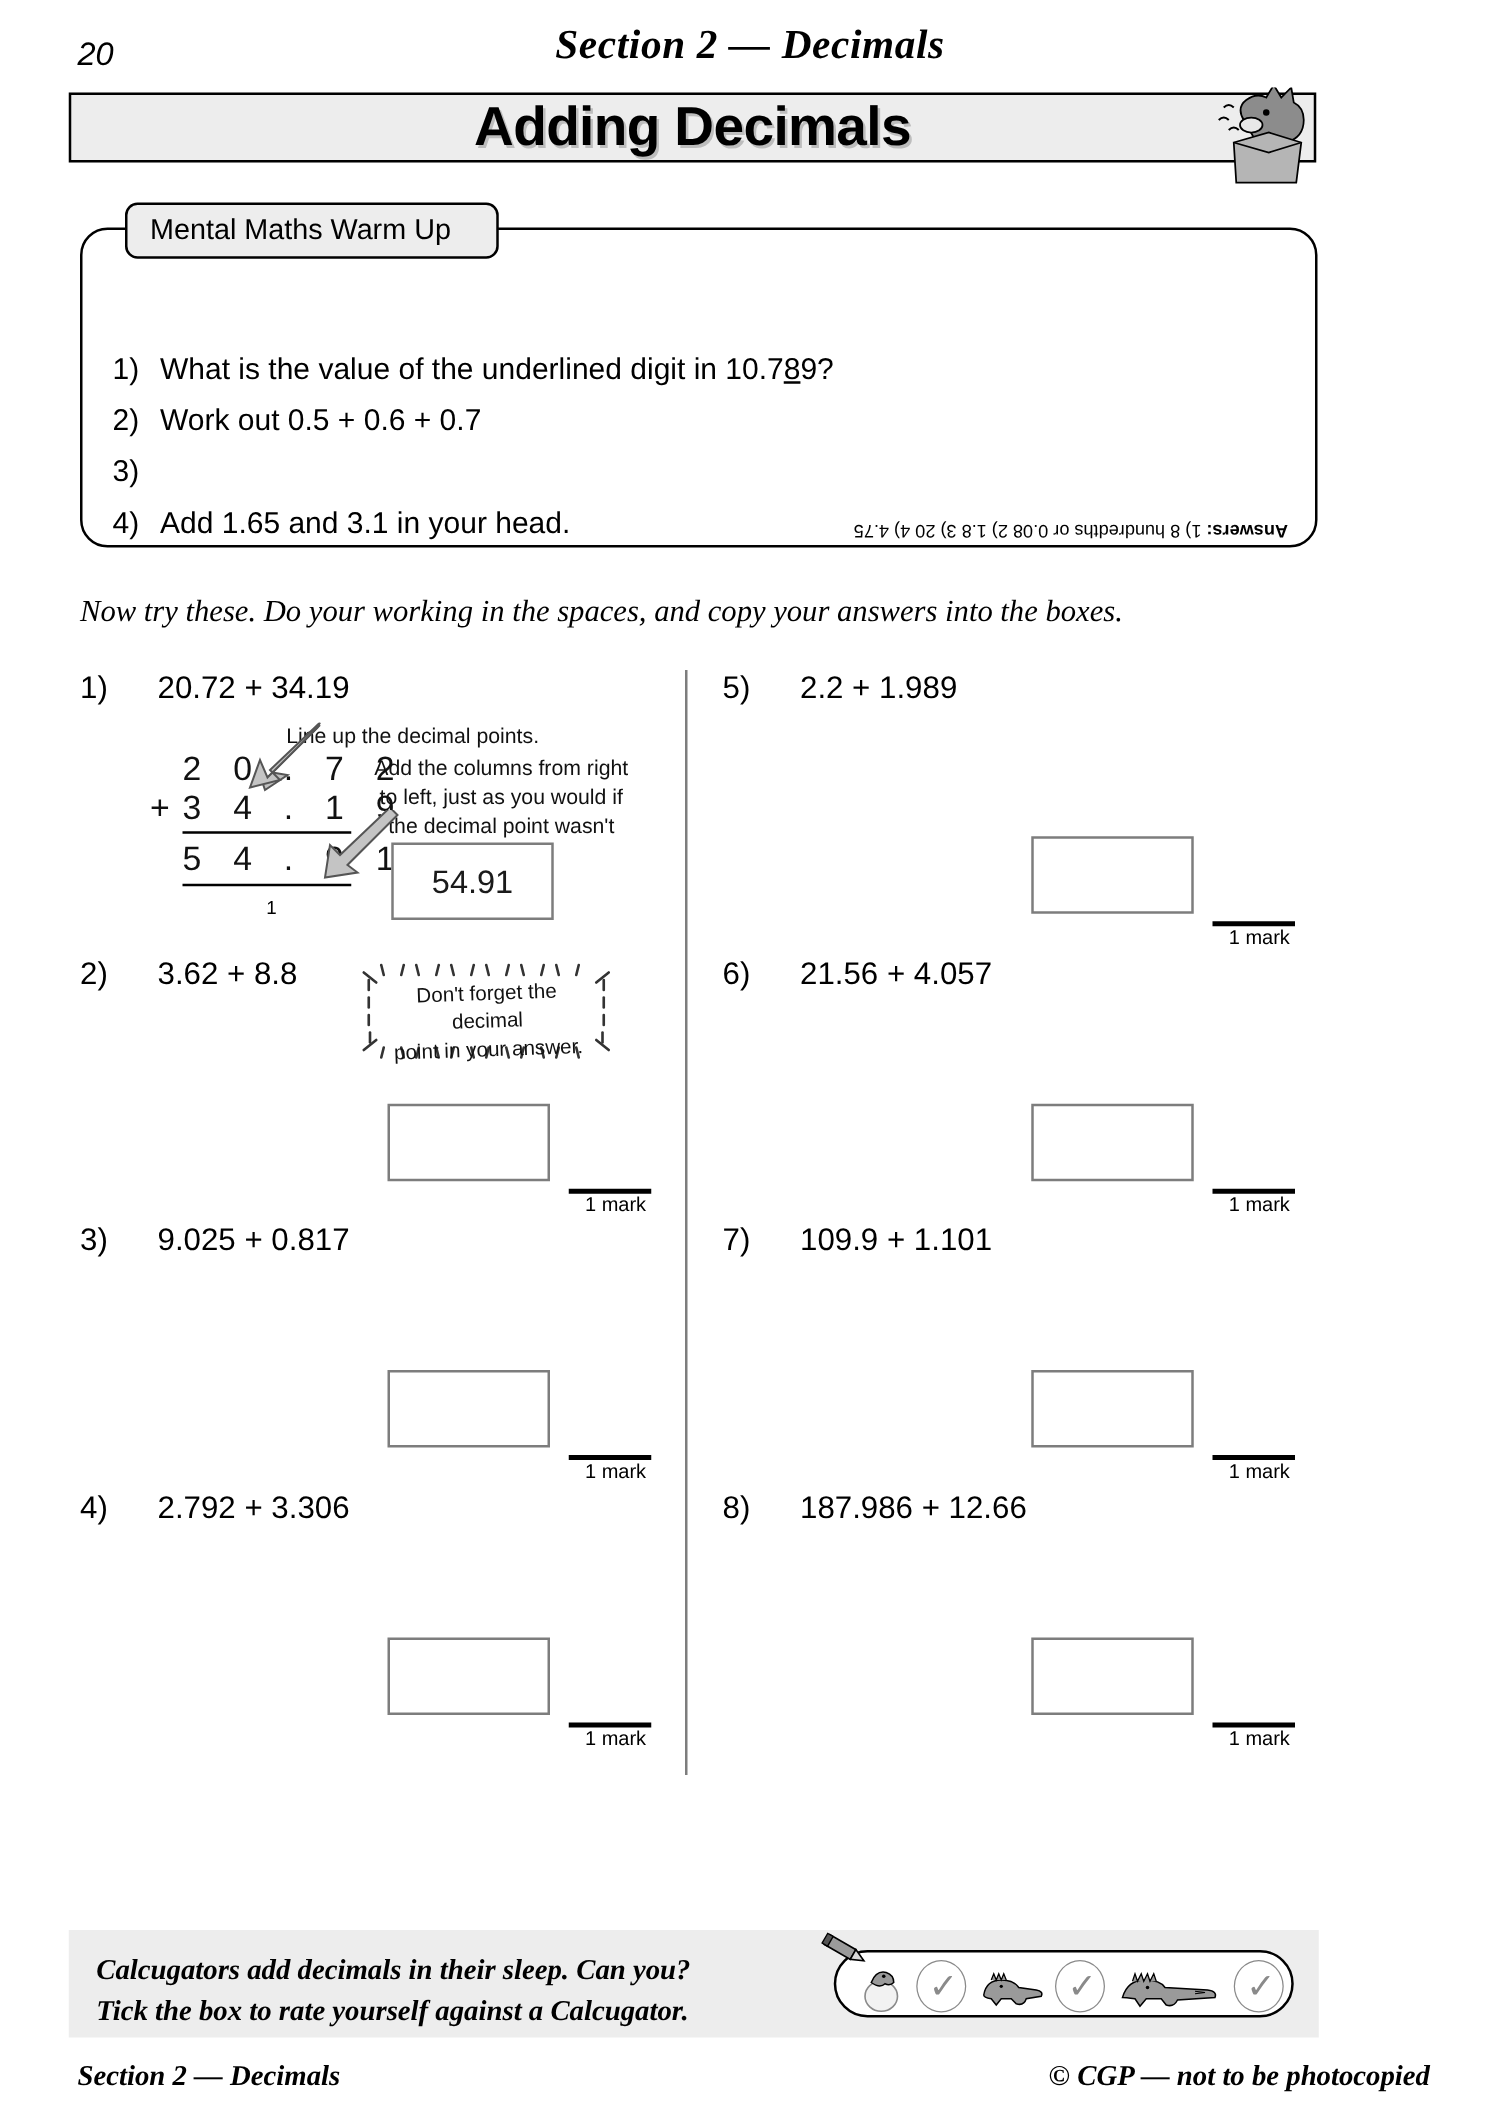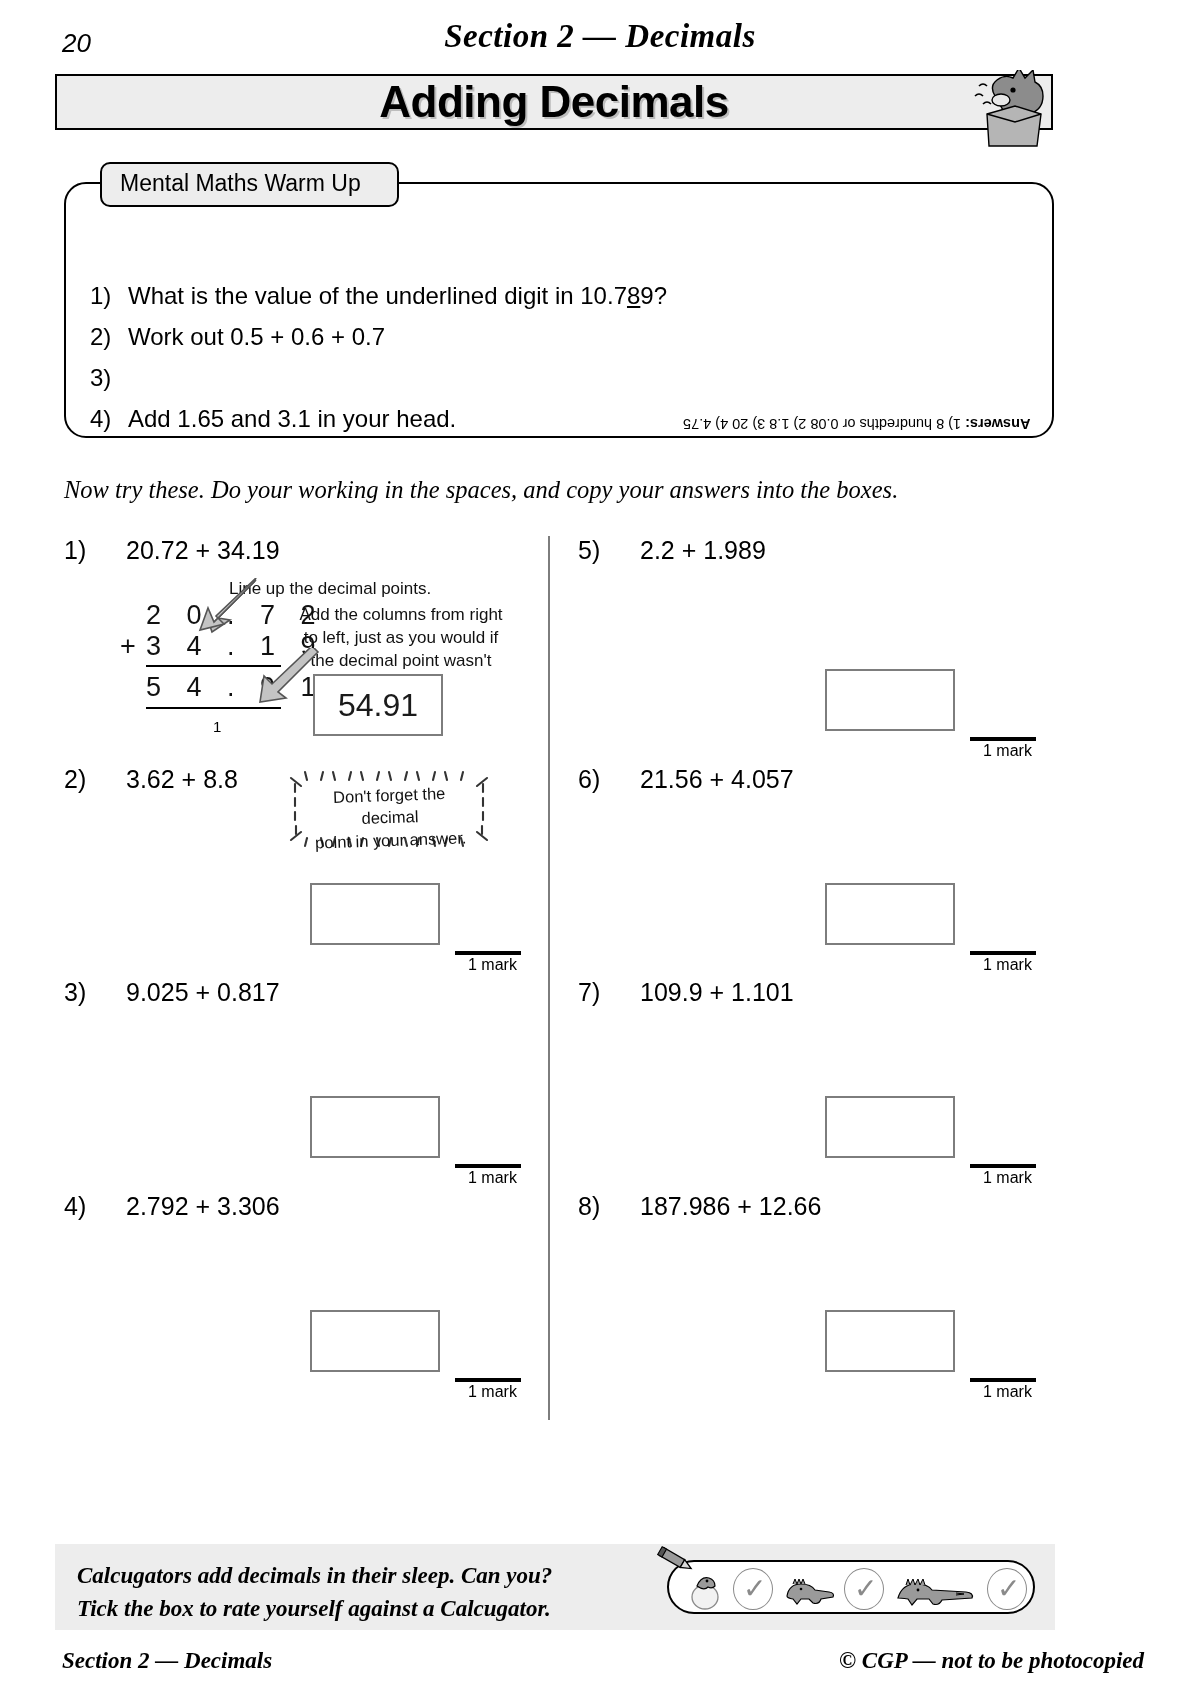--- a/index.html
+++ b/index.html
@@ -102,21 +102,21 @@
   }
   .qnum{ width:62px; flex:0 0 62px; }
   .ansbox{
     position:absolute;
     width:130px; height:62px;
     border:2px solid #7d7d7d;
     background:#fff;
   }
   .ansbox.filled{
     display:flex; align-items:center; justify-content:center;
-    font-size:32px; color:#1a1a1a;
+    font-size:26px; color:#1a1a1a;
   }
   .markline{
     position:absolute; width:66px; height:4px; background:#000;
   }
   .marktxt{
     position:absolute; font-size:16px; white-space:nowrap;
   }
 
   
   .sum{

